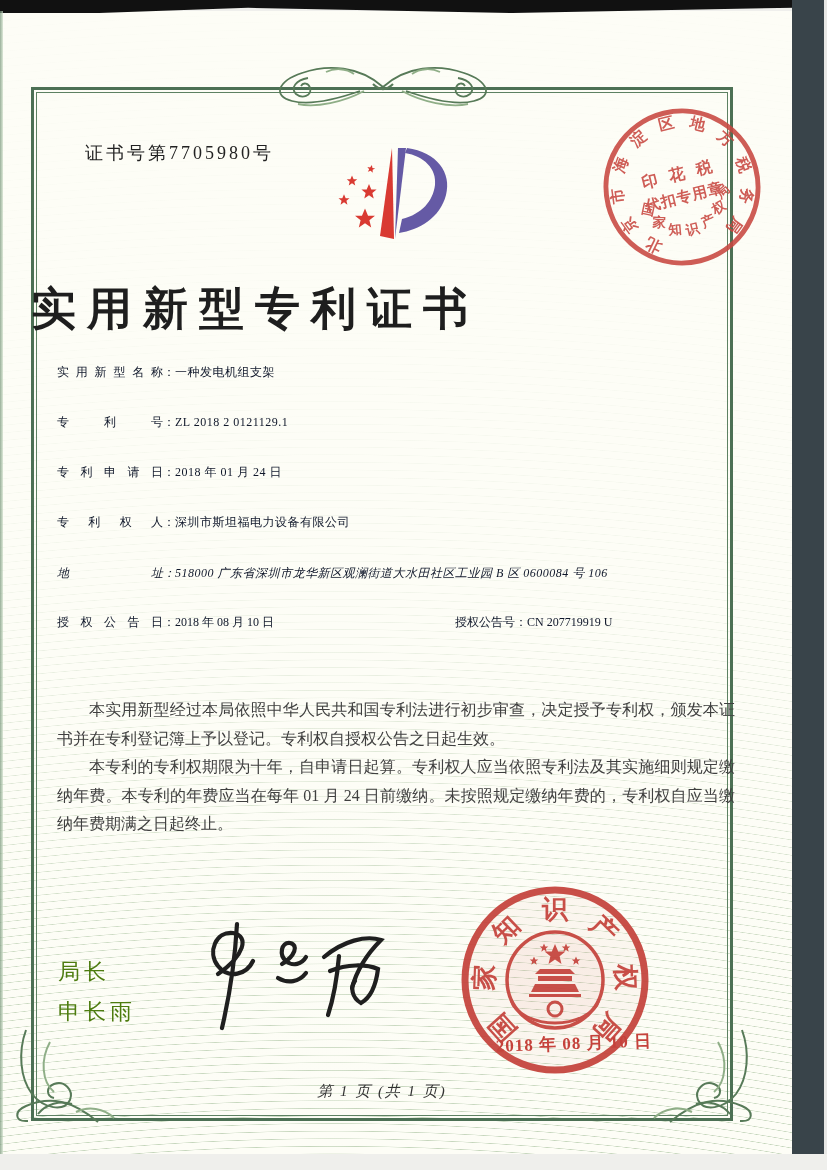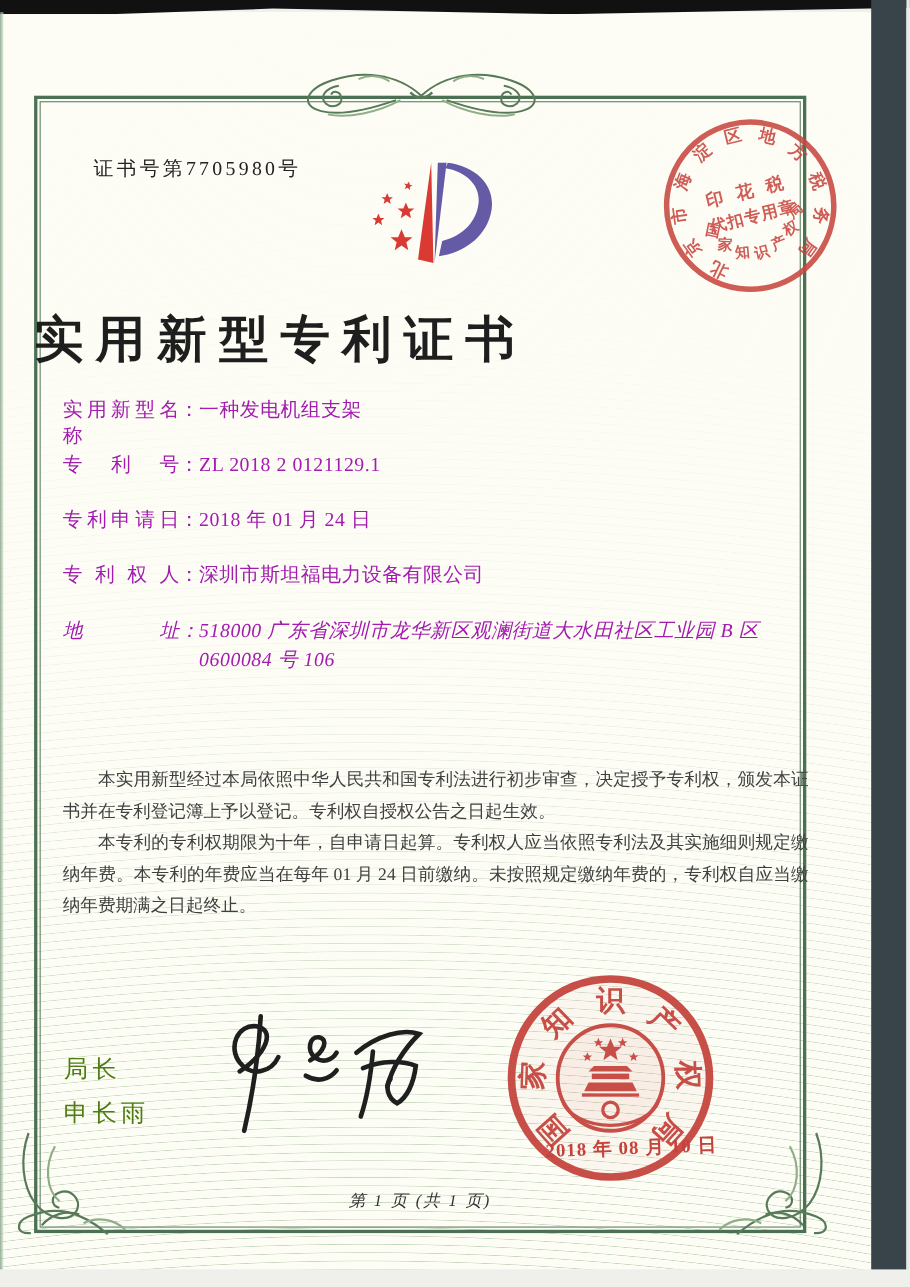--- a/index.html
+++ b/index.html
@@ -25,21 +25,21 @@
       rgba(253,253,246,.97) 0%, rgba(253,253,246,.93) 28%,
       rgba(253,253,246,.8) 50%, rgba(253,253,246,.45) 66%,
       rgba(250,252,242,.12) 82%, rgba(248,251,238,0) 100%);}
   .frame{position:absolute;left:31px;top:87px;width:696px;height:1028px;
     border:3px solid #4c7054;}
   .frame::after{content:"";position:absolute;inset:2px;border:1px solid #5d8162;}
   .cert-no{position:absolute;left:57px;top:141px;font-size:18px;letter-spacing:3px;color:#222;margin-left:28px;}
   .logo{position:absolute;left:323px;top:139px;}
   .title{position:absolute;left:31px;top:254px;width:702px;text-align:left;
     font-size:45px;font-weight:700;letter-spacing:11px;color:#1e1e1e;margin-top:25px;}
-  .fields{position:absolute;left:57px;top:360px;width:678px;font-size:18px;color:#a21caf;}
+  .fields{position:absolute;left:57px;top:360px;width:678px;font-size:12px;color:#0f172a;}
   .frow{height:50px;line-height:24px;position:relative;}
   .flabel{display:inline-block;width:106px;text-align:justify;text-align-last:justify;vertical-align:top;}
   .fcolon{vertical-align:top;}
   .fvalue{display:inline-block;width:525px;vertical-align:top;letter-spacing:.5px;}
   .grant-no-group{position:absolute;left:398px;top:0;white-space:nowrap;}
   .paras{position:absolute;left:57px;top:696px;width:678px;font-size:16px;
     line-height:28.5px;color:#404040;text-align:justify;}
   .paras p{margin:0;text-indent:2em;}
   .director{position:absolute;left:58px;top:952px;font-size:22px;color:#4d7c0f;line-height:40px;letter-spacing:4px;}
   .signature{position:absolute;left:178px;top:912px;}
@@ -139,20 +139,24 @@
   </div>
   <div class="frow">
     <span class="flabel">专利申请日</span><span class="fcolon">：</span><span class="fvalue">2018 年 01 月 24 日</span>
   </div>
   <div class="frow">
     <span class="flabel">专利权人</span><span class="fcolon">：</span><span class="fvalue">深圳市斯坦福电力设备有限公司</span>
   </div>
   <div class="frow" style="line-height:26px;font-style:italic;">
     <span class="flabel">地址</span><span class="fcolon">：</span><span class="fvalue">518000 广东省深圳市龙华新区观澜街道大水田社区工业园 B 区 0600084 号 106</span>
   </div>
+  <div class="frow">
+    <span class="flabel">授权公告日</span><span class="fcolon">：</span><span>2018 年 08 月 10 日</span>
+    <span class="grant-no-group"><span>授权公告号</span><span>：</span><span>CN 207719919 U</span></span>
+  </div>
 </div>
 
 <div class="paras">
   <p>本实用新型经过本局依照中华人民共和国专利法进行初步审查，决定授予专利权，颁发本证书并在专利登记簿上予以登记。专利权自授权公告之日起生效。</p>
   <p>本专利的专利权期限为十年，自申请日起算。专利权人应当依照专利法及其实施细则规定缴纳年费。本专利的年费应当在每年 01 月 24 日前缴纳。未按照规定缴纳年费的，专利权自应当缴纳年费期满之日起终止。</p>
 </div>
 
 <div class="director">
   <div>局长</div>
   <div>申长雨</div>

